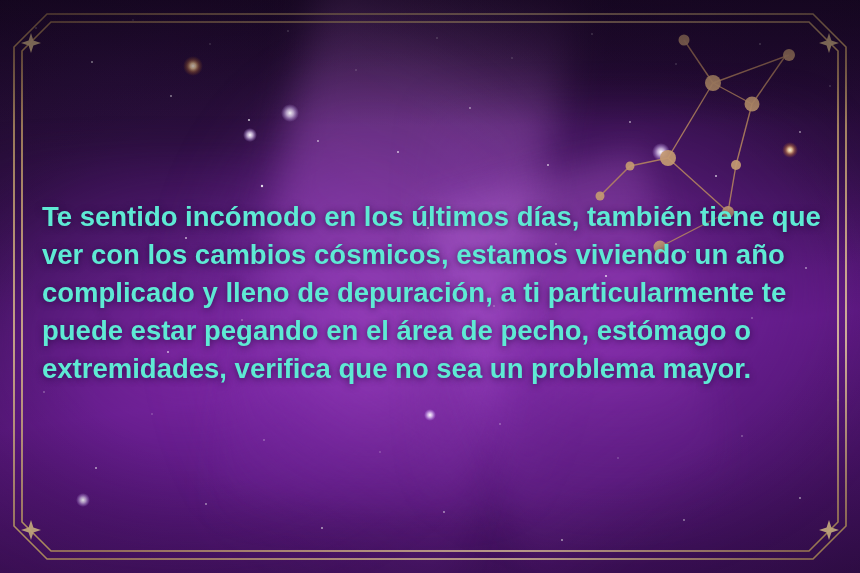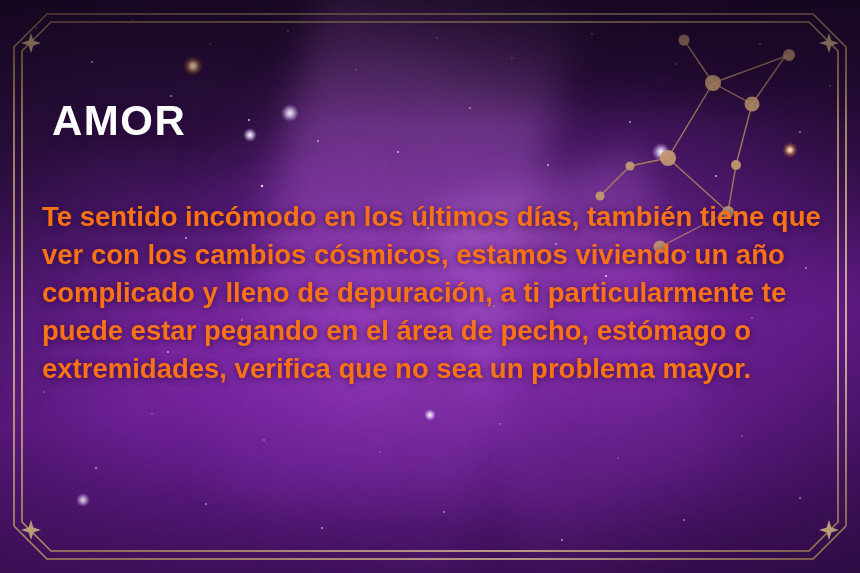--- a/index.html
+++ b/index.html
@@ -132,21 +132,21 @@
   }
   .body-copy {
     position: absolute;
     left: -10px;
     top: 198px;
     width: 790px;
     margin: 0;
     font-size: 27.5px;
     line-height: 38px;
     font-weight: 700;
-    color: #f97316;
+    color: #5eead4;
     text-shadow: 0 1px 7px rgba(35,5,55,0.72);
   }
 </style>
 </head>
 <body>
 
 <div class="card">
 
   <div class="bg-base"></div>
   <div class="nebula-a"></div>
@@ -285,17 +285,16 @@
       <path d="M 31,33 L 33.4,40.6 L 41,43 L 33.4,45.4 L 31,53 L 28.6,45.4 L 21,43 L 28.6,40.6 Z"></path>
       <path d="M 829,33 L 831.4,40.6 L 839,43 L 831.4,45.4 L 829,53 L 826.6,45.4 L 819,43 L 826.6,40.6 Z"></path>
       <path d="M 31,520 L 33.4,527.6 L 41,530 L 33.4,532.4 L 31,540 L 28.6,532.4 L 21,530 L 28.6,527.6 Z"></path>
       <path d="M 829,520 L 831.4,527.6 L 839,530 L 831.4,532.4 L 829,540 L 826.6,532.4 L 819,530 L 826.6,527.6 Z"></path>
     </g>
   </svg>
 
   <div class="dark-vignette"></div>
 
   <div class="content">
-    <h1 class="title">AMOR</h1>
     <p class="body-copy">Te sentido incómodo en los últimos días, también tiene que ver con los cambios cósmicos, estamos viviendo un año complicado y lleno de depuración, a ti particularmente te puede estar pegando en el área de pecho, estómago o extremidades, verifica que no sea un problema mayor.</p>
   </div>
 
 </div>
 
 </body></html>

